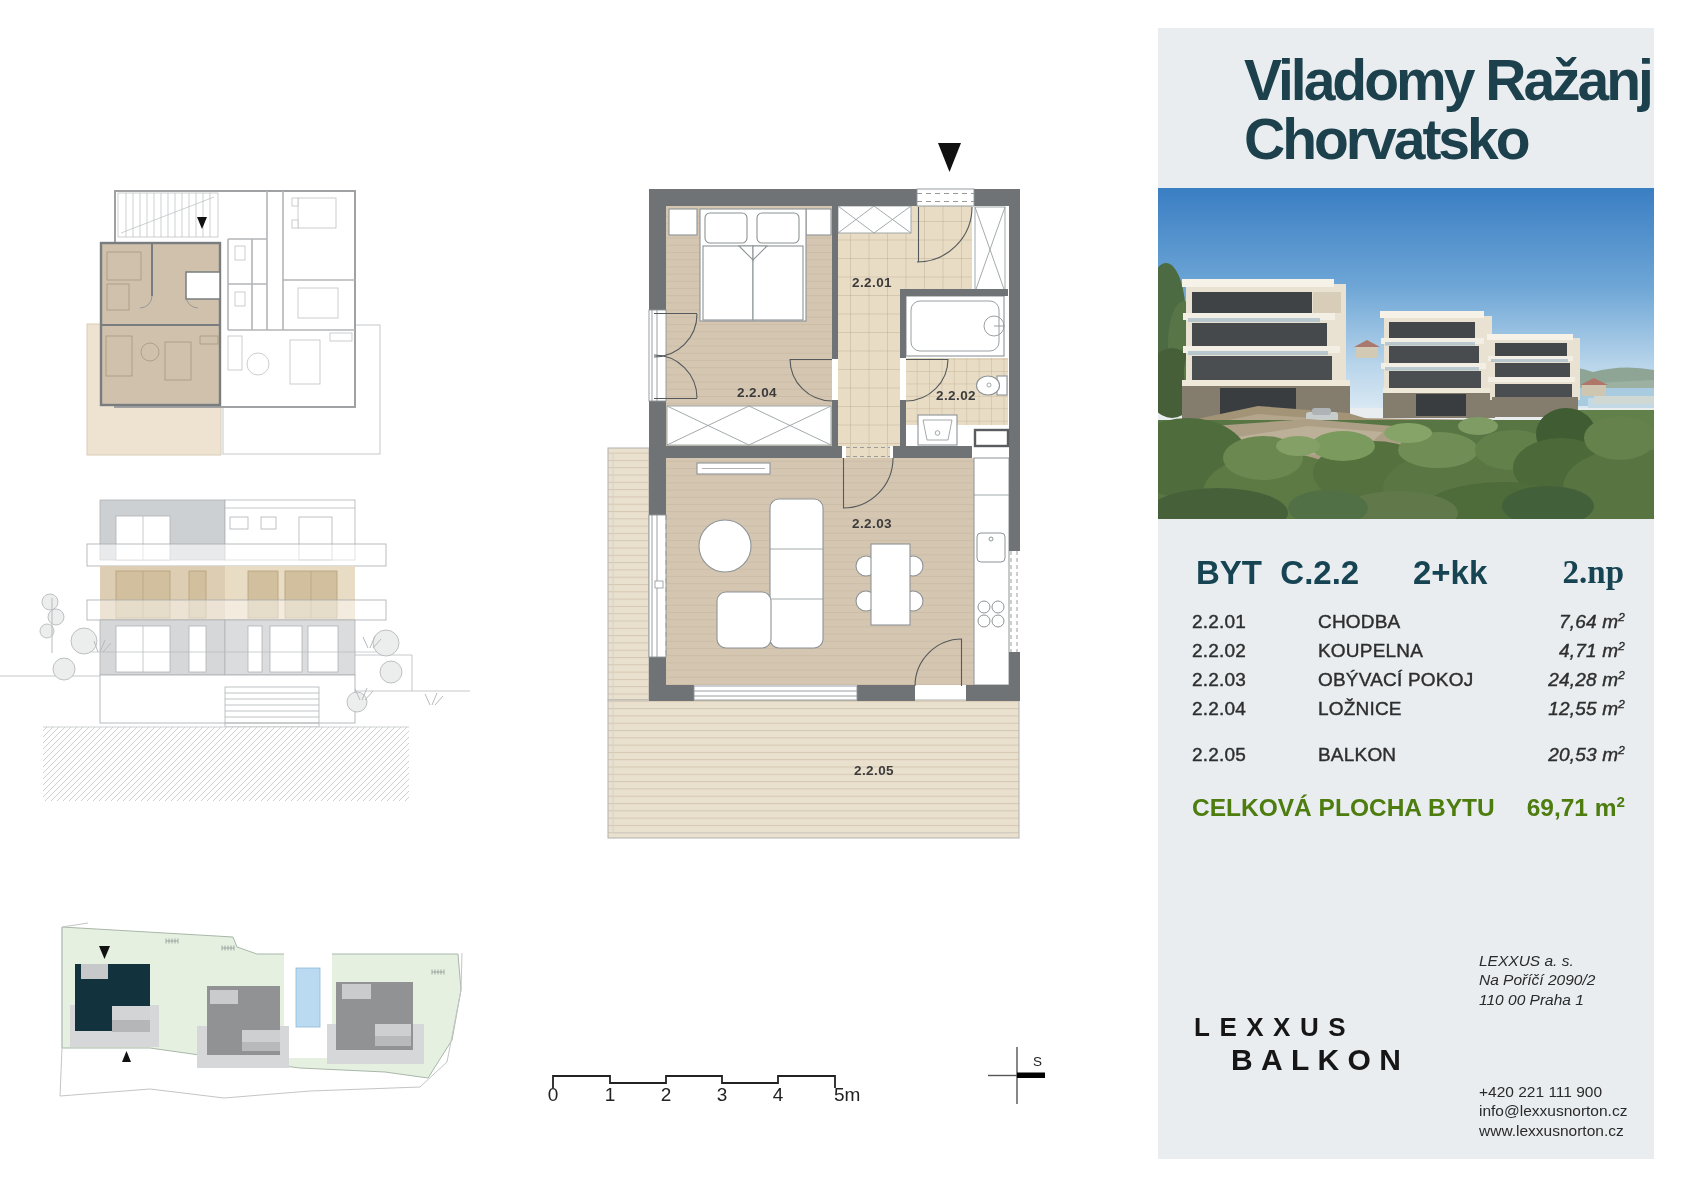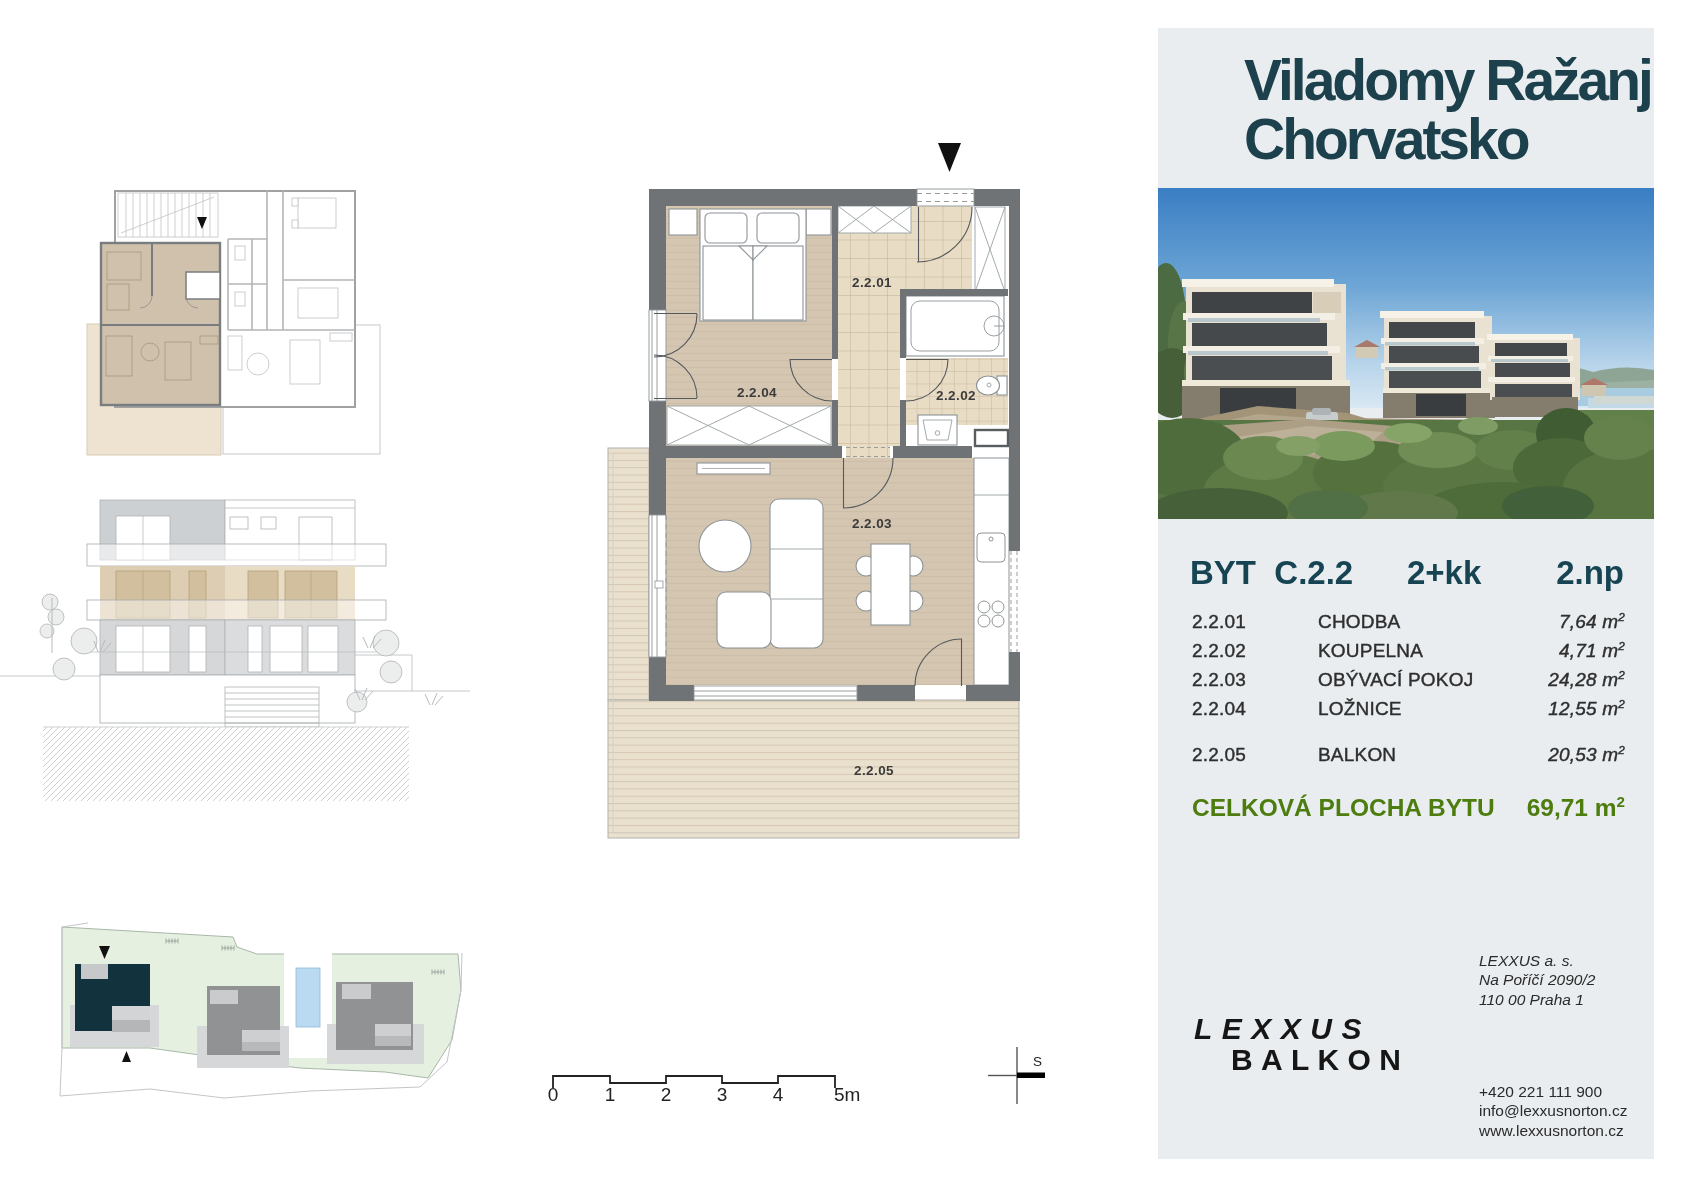--- a/index.html
+++ b/index.html
@@ -1,27 +1,27 @@
 <!DOCTYPE html>
 <html><head>
 <meta charset="utf-8">
 <style>
   html,body{margin:0;padding:0;}
   body{width:1682px;height:1188px;background:#fff;font-family:"Liberation Sans",sans-serif;overflow:hidden;position:relative;}
   .abs{position:absolute;}
   #panel{left:1158px;top:28px;width:496px;height:1131px;background:#e9edf0;}
   #title{left:1244px;top:51px;font-size:57px;font-weight:bold;color:#1c414d;line-height:59px;letter-spacing:-3px;}
-  .byt{color:#174453;font-weight:bold;font-size:33px;}
+  .byt{color:#174453;font-weight:bold;font-size:33px;margin-left:6px;}
   #bytrow{left:1190px;top:554px;width:435px;}
   .trow{left:1192px;width:433px;font-size:19px;color:#2e2e2e;-webkit-text-stroke:0.4px #2e2e2e;letter-spacing:0.2px;}
   .trow .c2{position:absolute;left:126px;}
   .trow .c3{position:absolute;right:0px;font-style:italic;}
   sup{font-size:62%;vertical-align:super;line-height:0;}
   #celk{left:1192px;top:794px;width:433px;font-size:24.5px;font-weight:bold;color:#4d7c0f;}
-  #logo1{left:1194px;top:1012px;font-size:30px;color:#161616;letter-spacing:9.5px;font-weight:bold;font-style:italic;}
+  #logo1{left:1194px;top:1012px;font-size:26px;color:#161616;letter-spacing:9.5px;font-weight:bold;}
   #logo2{left:1231px;top:1043px;font-size:30px;color:#161616;letter-spacing:8.3px;font-weight:bold;}
   #contact1,#contact2{left:1479px;width:190px;font-size:15.5px;color:#2a2a2a;line-height:19.4px;}
   #contact1{top:951px;font-style:italic;}
   #contact2{top:1082px;}
 </style>
 </head>
 <body>
 <div class="abs" id="panel"></div>
 <div class="abs" id="title">Viladomy Ražanj<br>Chorvatsko</div>
 <svg class="abs" id="photo" style="left:1158px;top:188px" width="496" height="331" viewBox="0 0 496 331" preserveAspectRatio="none">
@@ -121,21 +121,21 @@
 <ellipse cx="462" cy="250" rx="36" ry="22" fill="#65824c"></ellipse>
 <ellipse cx="345" cy="322" rx="80" ry="28" fill="#4e6b3a"></ellipse>
 <ellipse cx="240" cy="325" rx="60" ry="22" fill="#61794a"></ellipse>
 <ellipse cx="60" cy="325" rx="70" ry="25" fill="#46613a"></ellipse>
 <ellipse cx="250" cy="245" rx="24" ry="10" fill="#87a468"></ellipse>
 <ellipse cx="320" cy="238" rx="20" ry="9" fill="#7e9c63"></ellipse>
 <ellipse cx="140" cy="258" rx="22" ry="10" fill="#84a067"></ellipse>
 <ellipse cx="390" cy="318" rx="46" ry="20" fill="#42603a"></ellipse>
 <ellipse cx="170" cy="320" rx="40" ry="18" fill="#527045"></ellipse>
 </svg>
-<div class="abs" id="bytrow"><span class="byt">BYT&nbsp;&nbsp;C.2.2</span><span class="byt" style="position:absolute;left:217px;">2+kk</span><span class="byt" style="position:absolute;right:1px;">2.np</span></div>
+<div class="abs" id="bytrow"><span class="byt">BYT&nbsp;&nbsp;C.2.2</span><span class="byt" style="position:absolute;left:217px;">2+kk</span><span class="byt" style="position:absolute;right:1px;font-family:Liberation Serif, serif;">2.np</span></div>
 <div class="abs trow" style="top:611px;"><span>2.2.01</span><span class="c2">CHODBA</span><span class="c3">7,64 m<sup>2</sup></span></div>
 <div class="abs trow" style="top:640px;"><span>2.2.02</span><span class="c2">KOUPELNA</span><span class="c3">4,71 m<sup>2</sup></span></div>
 <div class="abs trow" style="top:669px;"><span>2.2.03</span><span class="c2">OBÝVACÍ POKOJ</span><span class="c3">24,28 m<sup>2</sup></span></div>
 <div class="abs trow" style="top:698px;"><span>2.2.04</span><span class="c2">LOŽNICE</span><span class="c3">12,55 m<sup>2</sup></span></div>
 <div class="abs trow" style="top:744px;"><span>2.2.05</span><span class="c2">BALKON</span><span class="c3">20,53 m<sup>2</sup></span></div>
 <div class="abs" id="celk">CELKOVÁ PLOCHA BYTU<span style="position:absolute;right:0px;margin-left:12px;">69,71 m<sup>2</sup></span></div>
 <div class="abs" id="logo1">LEXXUS</div>
 <div class="abs" id="logo2">BALKON</div>
 <div class="abs" id="contact1">LEXXUS a. s.<br>Na Poříčí 2090/2<br>110 00 Praha 1</div>
 <div class="abs" id="contact2">+420 221 111 900<br>info@lexxusnorton.cz<br>www.lexxusnorton.cz</div>

